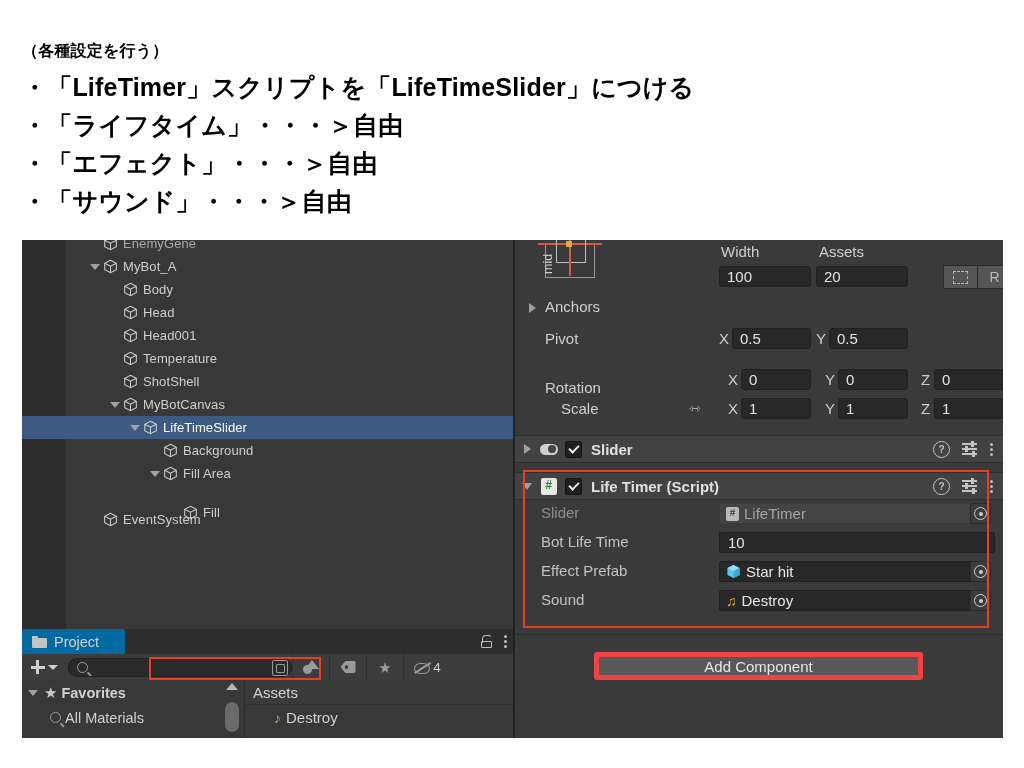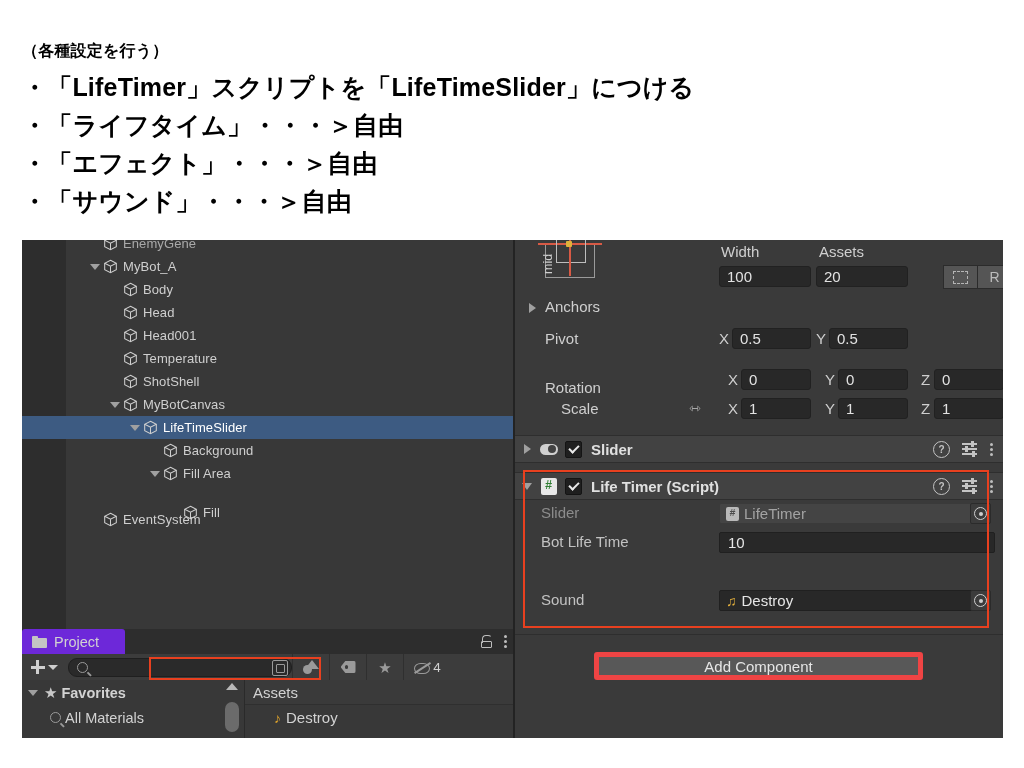--- a/index.html
+++ b/index.html
@@ -55,21 +55,21 @@
   .hl-hier{
     position:absolute;left:127px;top:417px;width:172px;height:23px;
     border:2.5px solid #e8401f;box-sizing:border-box;z-index:6;pointer-events:none;
   }
 
   
   .project{position:absolute;left:0;top:389px;width:491px;height:109px;background:#383838;}
   .proj-tabbar{position:absolute;left:0;top:0;width:491px;height:25px;background:#2d2d2d;}
   .proj-tab{
     position:absolute;left:0;top:0;height:25px;padding:0 26px 0 10px;
-    background:#6d28d9;display:flex;align-items:center;gap:7px;
+    background:#0369a1;display:flex;align-items:center;gap:7px;
     border-top-left-radius:3px;border-top-right-radius:3px;
   }
   .proj-tab .tab-label{font-size:14.5px;color:#d2d2d2;}
   .folder-ic{width:15px;height:12px;position:relative;}
   .folder-ic::before{
     content:"";position:absolute;left:0;top:0;width:6px;height:3px;background:#c4c4c4;
     border-top-left-radius:1px;border-top-right-radius:1px;
   }
   .folder-ic::after{
     content:"";position:absolute;left:0;top:2.5px;width:15px;height:9.5px;background:#c4c4c4;border-radius:1px;
@@ -622,20 +622,36 @@
           </span>
       </div>
 
       <div class="prop-row" style="top:29px;">
         <span class="prop-lbl">Bot Life Time</span>
         <span class="obj-fld dark" style="left:204px;top:3px;width:276px;padding-left:8px;">
           <span class="t">10</span>
         </span>
       </div>
 
+      <div class="prop-row" style="top:58px;">
+        <span class="prop-lbl">Effect Prefab</span>
+        <span class="obj-fld dark" style="left:204px;top:3px;width:264px;">
+          <span class="mini-cube">
+            <svg width="15" height="15" viewBox="0 0 16 16">
+              <path d="M8 1 L14.5 4.3 L14.5 11.7 L8 15 L1.5 11.7 L1.5 4.3 Z" fill="#57c6ee"></path>
+              <path d="M8 1 L14.5 4.3 L8 7.6 L1.5 4.3 Z" fill="#8fdcf5"></path>
+              <path d="M8 7.6 L14.5 4.3 L14.5 11.7 L8 15 Z" fill="#3aa9d6"></path>
+            </svg>
+          </span>
+          <span class="t">Star hit</span>
+        </span>
+        <span class="pick" style="left:455px;top:3px;">
+            <i></i>
+          </span>
+      </div>
 
       <div class="prop-row" style="top:87px;">
         <span class="prop-lbl">Sound</span>
         <span class="obj-fld dark" style="left:204px;top:3px;width:264px;">
           <span class="mini-note">♫</span>
           <span class="t">Destroy</span>
         </span>
         <span class="pick" style="left:455px;top:3px;">
             <i></i>
           </span>

